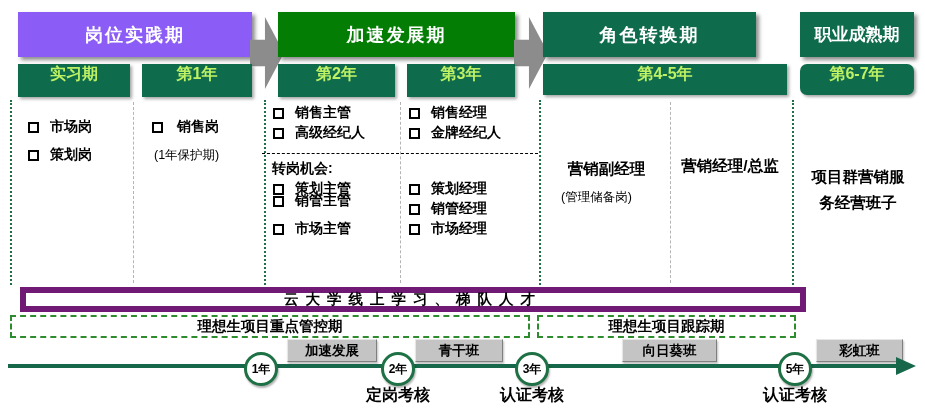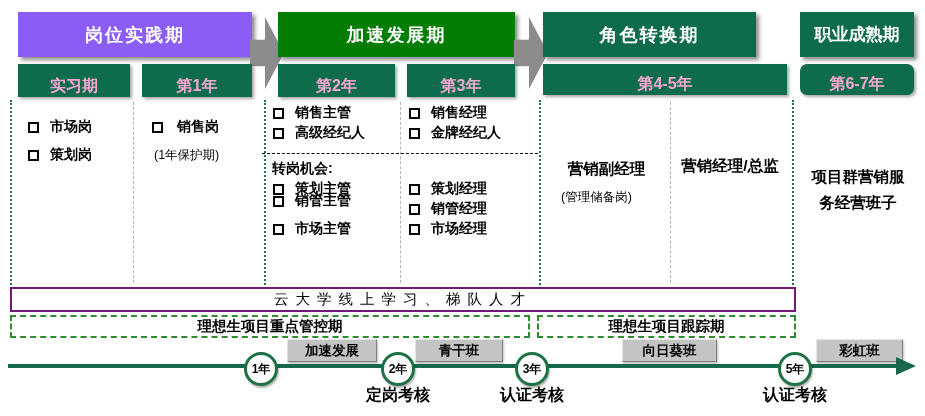--- a/index.html
+++ b/index.html
@@ -12,40 +12,40 @@
                box-shadow:3px 3px 4px rgba(0,0,0,0.45); }
   .hdr-gray   { background:#8b5cf6; }
   .hdr-bright { background:#047D04;justify-content:center; }
   .hdr-dark   { background:#0E6B4B; }
 
   .block-arrow { position:absolute; top:14px; width:34px; height:78px; background:#8C8C8C;
                  clip-path:polygon(0 33%, 44% 33%, 44% 4%, 100% 50%, 44% 96%, 44% 67%, 0 67%);
                  filter:drop-shadow(2px 2px 2px rgba(0,0,0,0.35)); }
 
   
-  .period-hdr { position:absolute; top:64px; height:33px; background:#0E6B4B; color:#f9a8d4;
-                display:flex; align-items:flex-end; justify-content:center; font-weight:bold; font-size:16px;
+  .period-hdr { position:absolute; top:64px; height:33px; background:#0E6B4B; color:#bef264;
+                display:flex; align-items:flex-start; justify-content:center; font-weight:bold; font-size:16px;
                 box-shadow:2px 2px 3px rgba(0,0,0,0.35); }
 
   
   .vline-green { position:absolute; top:100px; height:185px; width:0; border-left:2px dotted #1E7145; }
   .vline-gray  { position:absolute; top:102px; height:181px; width:0; border-left:1px dashed #b4b4b4; }
   .hline-dash  { position:absolute; height:0; border-top:1.5px dashed #000; }
 
   
   .cb-row { position:absolute; display:flex; align-items:center; gap:11px; height:18px; }
   .cb { width:11px; height:11px; border:2px solid #000; background:#fff; flex:0 0 auto; }
   .cb-label { font-size:14px; font-weight:bold; white-space:nowrap; }
   .note { position:absolute; font-size:12.5px; font-weight:normal; white-space:nowrap; }
   .sec-title { position:absolute; font-size:14px; font-weight:bold; white-space:nowrap; }
   .role-text { position:absolute; font-size:15.5px; font-weight:600; white-space:nowrap; text-align:center; }
 
   
   .band { position:absolute; display:flex; align-items:center; justify-content:center; background:#fff; }
-  .band-training { border:2px solid #701a75; font-size:14.5px; font-weight:normal; letter-spacing:7px; }
+  .band-training { border:6px solid #701a75; font-size:14.5px; font-weight:bold; letter-spacing:7px;margin-left:10px; }
   .band-dashed   { border:2px dashed #2E8B2E; font-size:14.5px; font-weight:600; }
 
   
   .class-box { position:absolute; top:339px; height:23px; background:#C4C4C4;
                border-top:1px solid #e6e6e6; border-left:1px solid #e6e6e6;
                border-right:1px solid #7f7f7f; border-bottom:1px solid #7f7f7f;
                display:flex; align-items:center; justify-content:center;
                font-size:13.5px; font-weight:bold; box-shadow:1px 2px 2px rgba(0,0,0,0.25); }
   .tl-line { position:absolute; left:8px; top:364px; width:893px; height:4px; background:#17684B; }
   .tl-arrowhead { position:absolute; left:896px; top:357px; width:0; height:0;

